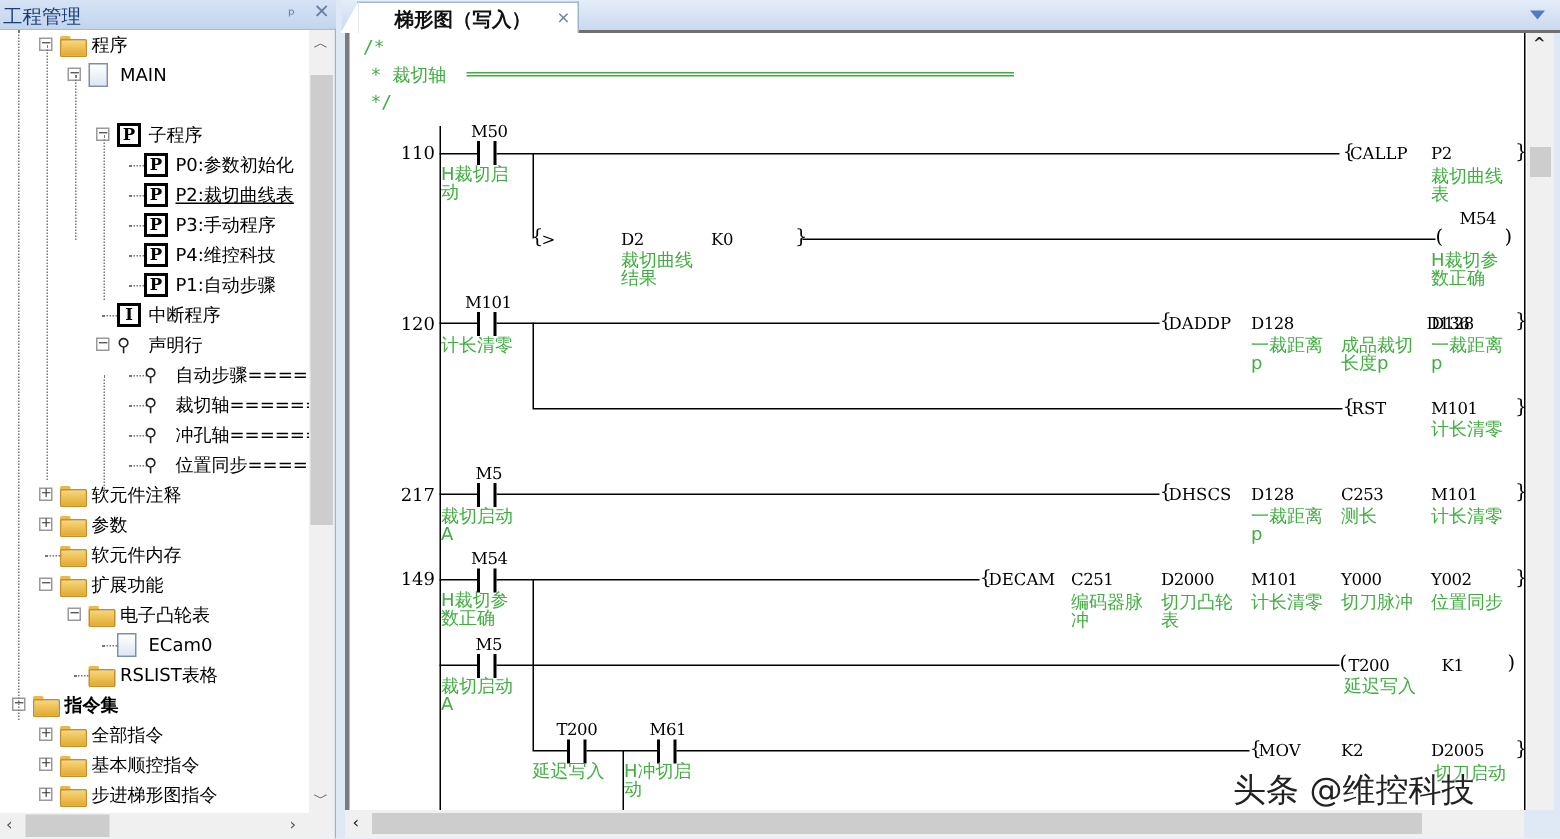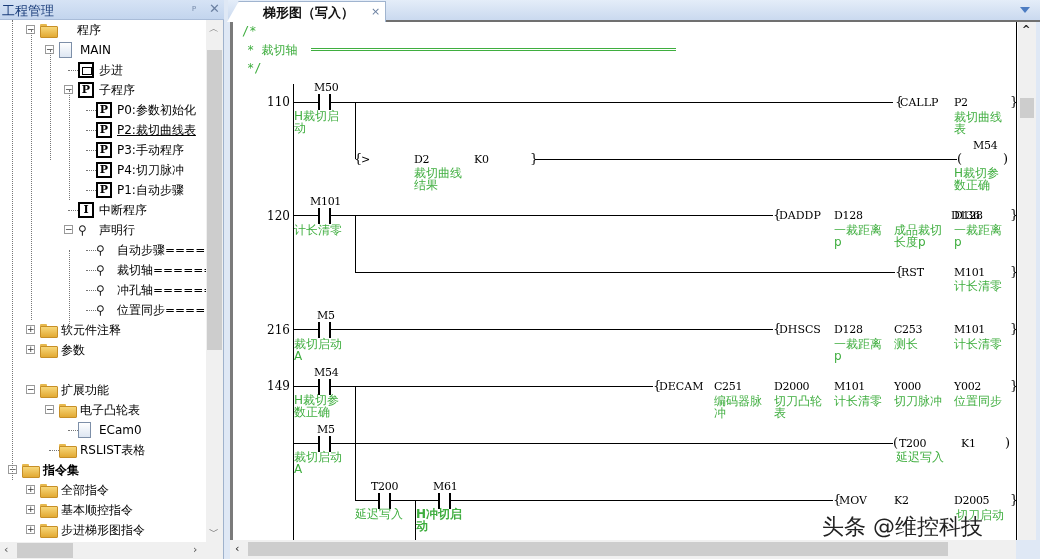--- a/index.html
+++ b/index.html
@@ -71,32 +71,27 @@
   <div id="left-panel">
     <div id="left-title">
       <span class="title">工程管理</span>
       <span class="pin">ᵖ</span>
       <span class="close">✕</span>
     </div>
     <div id="tree">
         <div class="tree-item" style="top: 0px; left: 0px; width: 206px;">
           <span class="expander" style="left: 26px;">−</span>
           <span class="folder" style="left: 40px;"></span>
-          <span class="lbl" style="left: 61px; margin-left: 16px;">程序</span>
+          <span class="lbl" style="left: 61px;">程序</span>
         </div>
         <div class="tree-item" style="top: 20px; left: 0px; width: 206px;">
           <span class="expander" style="left: 45px;">−</span>
           <span class="doc" style="left: 59px;"></span>
           <span class="lbl" style="left: 80px;">MAIN</span>
         </div>
-        <div class="tree-item" style="top: 40px; left: 0px; width: 206px;">
-          <span class="hline" style="left: 68px; top: 10px; width: 12px;"></span>
-          <span class="boxicon step" style="left: 78px;"></span>
-          <span class="lbl" style="left: 99px;">步进</span>
-        </div>
         <div class="tree-item" style="top: 60px; left: 0px; width: 206px;">
           <span class="expander" style="left: 64px;">−</span>
           <span class="boxicon" style="left: 78px;">P</span>
           <span class="lbl" style="left: 99px;">子程序</span>
         </div>
         <div class="tree-item" style="top: 80px; left: 0px; width: 206px;">
           <span class="hline" style="left: 86px; top: 10px; width: 12px;"></span>
           <span class="boxicon" style="left: 96px;">P</span>
           <span class="lbl" style="left: 117px;">P0:参数初始化</span>
         </div>
@@ -106,21 +101,21 @@
           <span class="lbl" style="left: 117px; text-decoration: underline;">P2:裁切曲线表</span>
         </div>
         <div class="tree-item" style="top: 120px; left: 0px; width: 206px;">
           <span class="hline" style="left: 86px; top: 10px; width: 12px;"></span>
           <span class="boxicon" style="left: 96px;">P</span>
           <span class="lbl" style="left: 117px;">P3:手动程序</span>
         </div>
         <div class="tree-item" style="top: 140px; left: 0px; width: 206px;">
           <span class="hline" style="left: 86px; top: 10px; width: 12px;"></span>
           <span class="boxicon" style="left: 96px;">P</span>
-          <span class="lbl" style="left: 117px;">P4:切刀脉冲</span>
+          <span class="lbl" style="left: 117px;">P4:维控科技</span>
         </div>
         <div class="tree-item" style="top: 160px; left: 0px; width: 206px;">
           <span class="hline" style="left: 86px; top: 10px; width: 12px;"></span>
           <span class="boxicon" style="left: 96px;">P</span>
           <span class="lbl" style="left: 117px;">P1:自动步骤</span>
         </div>
         <div class="tree-item" style="top: 180px; left: 0px; width: 206px;">
           <span class="hline" style="left: 68px; top: 10px; width: 12px;"></span>
           <span class="boxicon" style="left: 78px;">I</span>
           <span class="lbl" style="left: 99px;">中断程序</span>
@@ -152,20 +147,25 @@
         </div>
         <div class="tree-item" style="top: 300px; left: 0px; width: 206px;">
           <span class="expander" style="left: 26px;">+</span>
           <span class="folder" style="left: 40px;"></span>
           <span class="lbl" style="left: 61px;">软元件注释</span>
         </div>
         <div class="tree-item" style="top: 320px; left: 0px; width: 206px;">
           <span class="expander" style="left: 26px;">+</span>
           <span class="folder" style="left: 40px;"></span>
           <span class="lbl" style="left: 61px;">参数</span>
+        </div>
+        <div class="tree-item" style="top: 340px; left: 0px; width: 206px;">
+          <span class="hline" style="left: 30px; top: 10px; width: 12px;"></span>
+          <span class="folder" style="left: 40px;"></span>
+          <span class="lbl" style="left: 61px;">软元件内存</span>
         </div>
         <div class="tree-item" style="top: 360px; left: 0px; width: 206px;">
           <span class="expander" style="left: 26px;">−</span>
           <span class="folder" style="left: 40px;"></span>
           <span class="lbl" style="left: 61px;">扩展功能</span>
         </div>
         <div class="tree-item" style="top: 380px; left: 0px; width: 206px;">
           <span class="expander" style="left: 45px;">−</span>
           <span class="folder" style="left: 59px;"></span>
           <span class="lbl" style="left: 80px;">电子凸轮表</span>
@@ -284,21 +284,21 @@
 p</span>
     <span class="brk" style="left:777px; top:186px;">}</span>
 
     <div class="wire" style="left:122px; top:250px; width:540px; height:1px;"></div>
     <span class="brk" style="left:662px; top:243px;">{</span>
     <span class="instr" style="left:668px; top:244px;">RST</span>
     <span class="dev" style="left:721px; top:244px;">M101</span>
     <span class="gc" style="left:721px; top:258px;">计长清零</span>
     <span class="brk" style="left:777px; top:243px;">}</span>
 
-    <span class="stepno" style="left:27px; top:301px;">216</span>
+    <span class="stepno" style="left:27px; top:301px;">217</span>
     <span class="dev" style="left:84px; top:287px;">M5</span>
     <div class="wire" style="left:60px; top:307px; width:480px; height:1px;"></div>
     <div class="contact" style="left:85px; top:300px;"></div>
     <span class="gc" style="left:61px; top:316px;">裁切启动
 A</span>
     <span class="brk" style="left:540px; top:300px;">{</span>
     <span class="instr" style="left:546px; top:301px;">DHSCS</span>
     <span class="dev" style="left:601px; top:301px;">D128</span>
     <span class="gc" style="left:601px; top:316px;">一裁距离
 p</span>
@@ -342,21 +342,21 @@
     <span class="brk" style="left:772px; top:414px;">)</span>
     <span class="gc" style="left:663px; top:429px;">延迟写入</span>
 
     <span class="dev" style="left:138px; top:458px;">T200</span>
     <div class="wire" style="left:122px; top:478px; width:478px; height:1px;"></div>
     <div class="contact" style="left:145px; top:471px;"></div>
     <span class="gc" style="left:122px; top:486px;">延迟写入</span>
     <div class="wire" style="left:182px; top:478px; width:1px; height:44px;"></div>
     <span class="dev" style="left:200px; top:458px;">M61</span>
     <div class="contact" style="left:205px; top:471px;"></div>
-    <span class="gc" style="left:183px; top:486px;font-weight:bold;">H冲切启
+    <span class="gc" style="left:183px; top:486px;">H冲切启
 动</span>
     <span class="brk" style="left:600px; top:471px;">{</span>
     <span class="instr" style="left:606px; top:472px;">MOV</span>
     <span class="dev" style="left:661px; top:472px;">K2</span>
     <span class="dev" style="left:721px; top:472px;">D2005</span>
     <span class="gc" style="left:723px; top:487px;">切刀启动</span>
     <span class="brk" style="left:777px; top:471px;">}</span>
 
     <div class="wire" style="left:783px; top:0px; width:1px; height:518px;"></div>
   </div>

